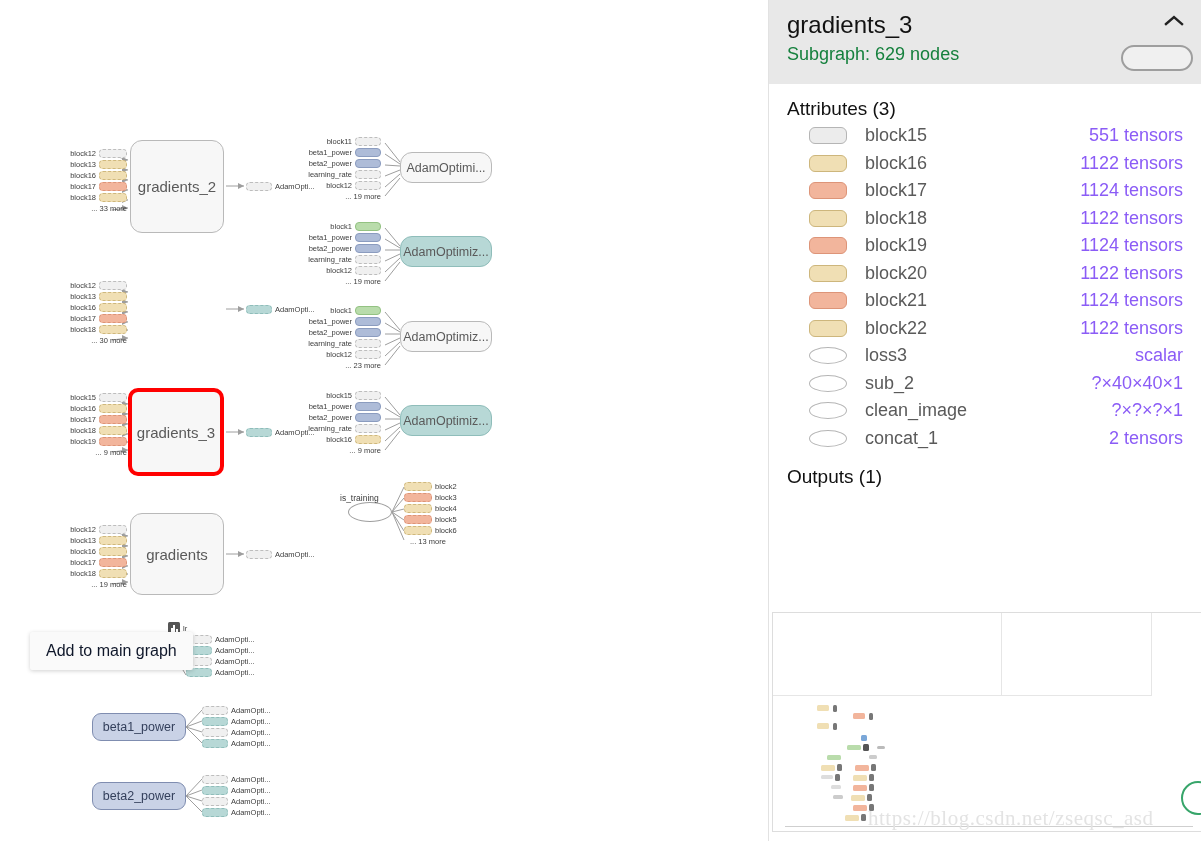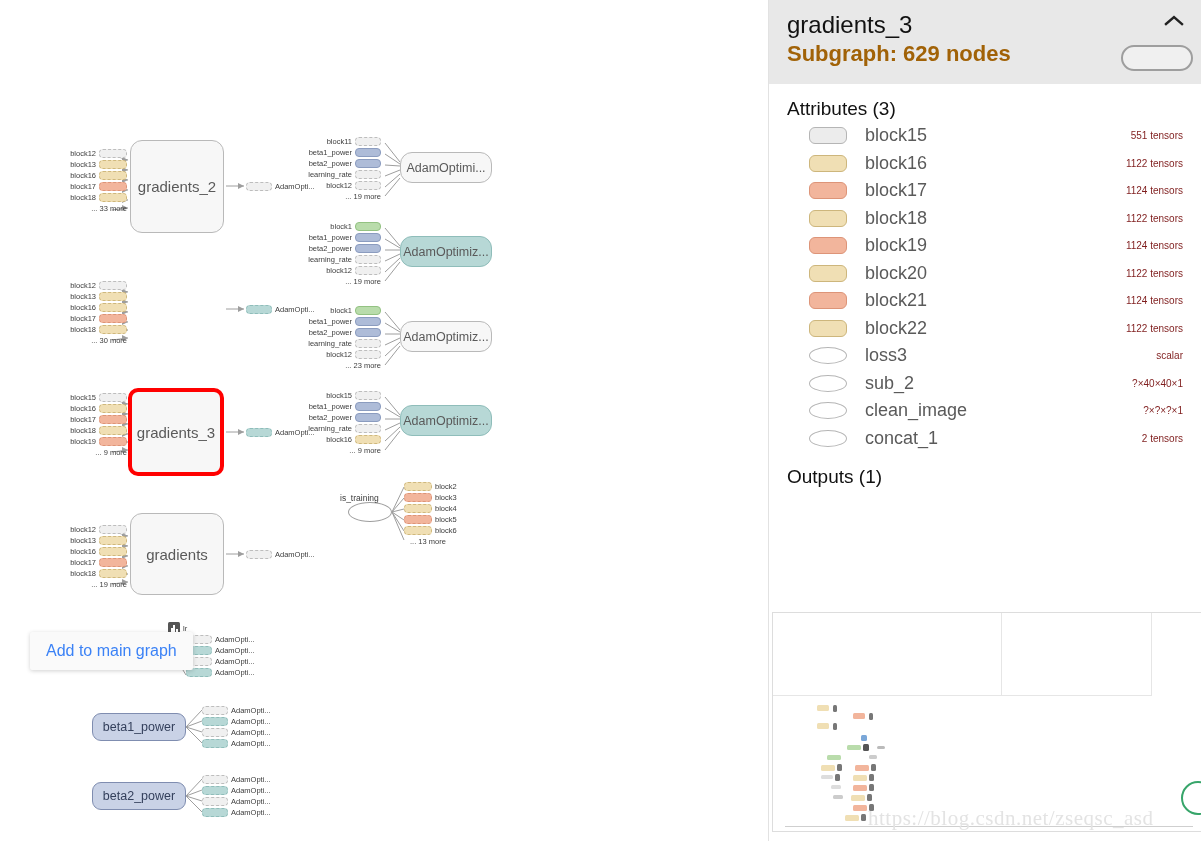--- a/index.html
+++ b/index.html
@@ -97,21 +97,21 @@
     background:#fff;border-left:1px solid #e2e2e2;
     box-sizing:border-box;
   }
   .panel-header{
     background:#e8e8e8;
     padding:12px 18px 12px 18px;
     position:relative;
     height:84px;box-sizing:border-box;
   }
   .panel-title{font-size:24px;color:#111;font-weight:400;line-height:26px;}
-  .panel-sub{font-size:22px;color:#a16207;margin-top:6px;line-height:20px;font-weight:bold;}
+  .panel-sub{font-size:18px;color:#15803d;margin-top:6px;line-height:20px;}
   .collapse-chevron{
     position:absolute;right:16px;top:14px;width:22px;height:14px;cursor:pointer;
   }
   .node-swatch{
     position:absolute;right:8px;top:45px;
     width:72px;height:26px;border-radius:13px;
     background:#f0f0f0;border:2px solid #9e9e9e;box-sizing:border-box;
   }
 
   .section-title{
@@ -127,37 +127,37 @@
     width:38px;height:17px;border-radius:8px;box-sizing:border-box;flex:0 0 auto;
   }
   .io-swatch.rect{border-radius:6px;}
   .io-swatch.oval{border-radius:50%;}
   .sw-grey{background:#ececec;border:1.5px solid #b5b5b5;}
   .sw-tan{background:#f0dfb4;border:1.5px solid #cdb67c;}
   .sw-salmon{background:#f2b59c;border:1.5px solid #dd9478;}
   .sw-teal{background:#b7d8d6;border:1.5px solid #8fbdba;}
   .sw-white{background:#fff;border:1.5px solid #b5b5b5;}
   .io-name{font-size:18px;color:#5a5a5a;margin-left:18px;white-space:nowrap;}
-  .io-meta{margin-left:auto;font-size:10px;color:#7f1d1d;white-space:nowrap;}
+  .io-meta{margin-left:auto;font-size:18px;color:#8b5cf6;white-space:nowrap;}
 
   
   .preview-card{
     position:absolute;left:3px;top:612px;width:430px;height:220px;
     background:#fff;border:1px solid #ddd;box-sizing:border-box;
     overflow:hidden;
   }
   .preview-grid{position:absolute;left:0;top:0;width:228px;height:82px;border-right:1px solid #e6e6e6;border-bottom:1px solid #e6e6e6;}
   .preview-grid2{position:absolute;left:228px;top:0;width:150px;height:82px;border-right:1px solid #e6e6e6;border-bottom:1px solid #e6e6e6;}
   .mini{position:absolute;border-radius:1.5px;}
 
   .tooltip{
     position:absolute;left:30px;top:632px;
     background:#fafafa;
     padding:10px 16px;
-    font-size:16px;color:#3b82f6;
+    font-size:16px;color:#0f172a;
     box-shadow:0 1px 4px rgba(0,0,0,.18);
     border-radius:2px;white-space:nowrap;
     z-index:40;
   }
 
   .watermark{
     position:absolute;left:868px;top:806px;
     font-family:"Liberation Serif", serif;
     font-size:21px;color:#e3e3e3;white-space:nowrap;letter-spacing:.5px;
     z-index:30;pointer-events:none;

